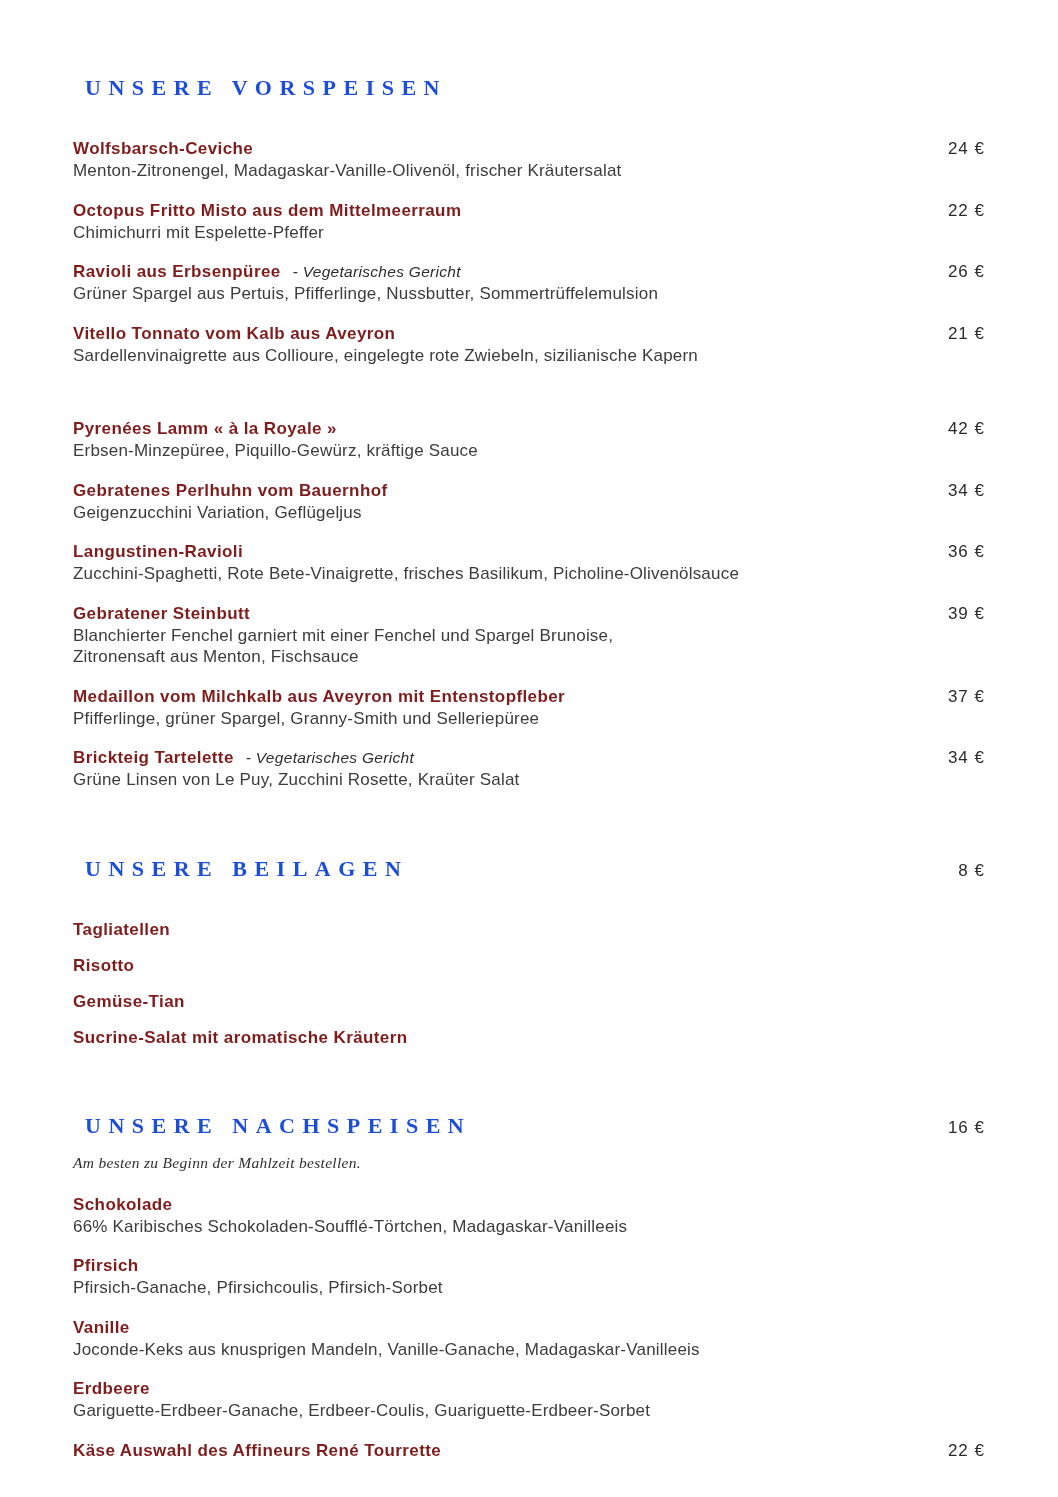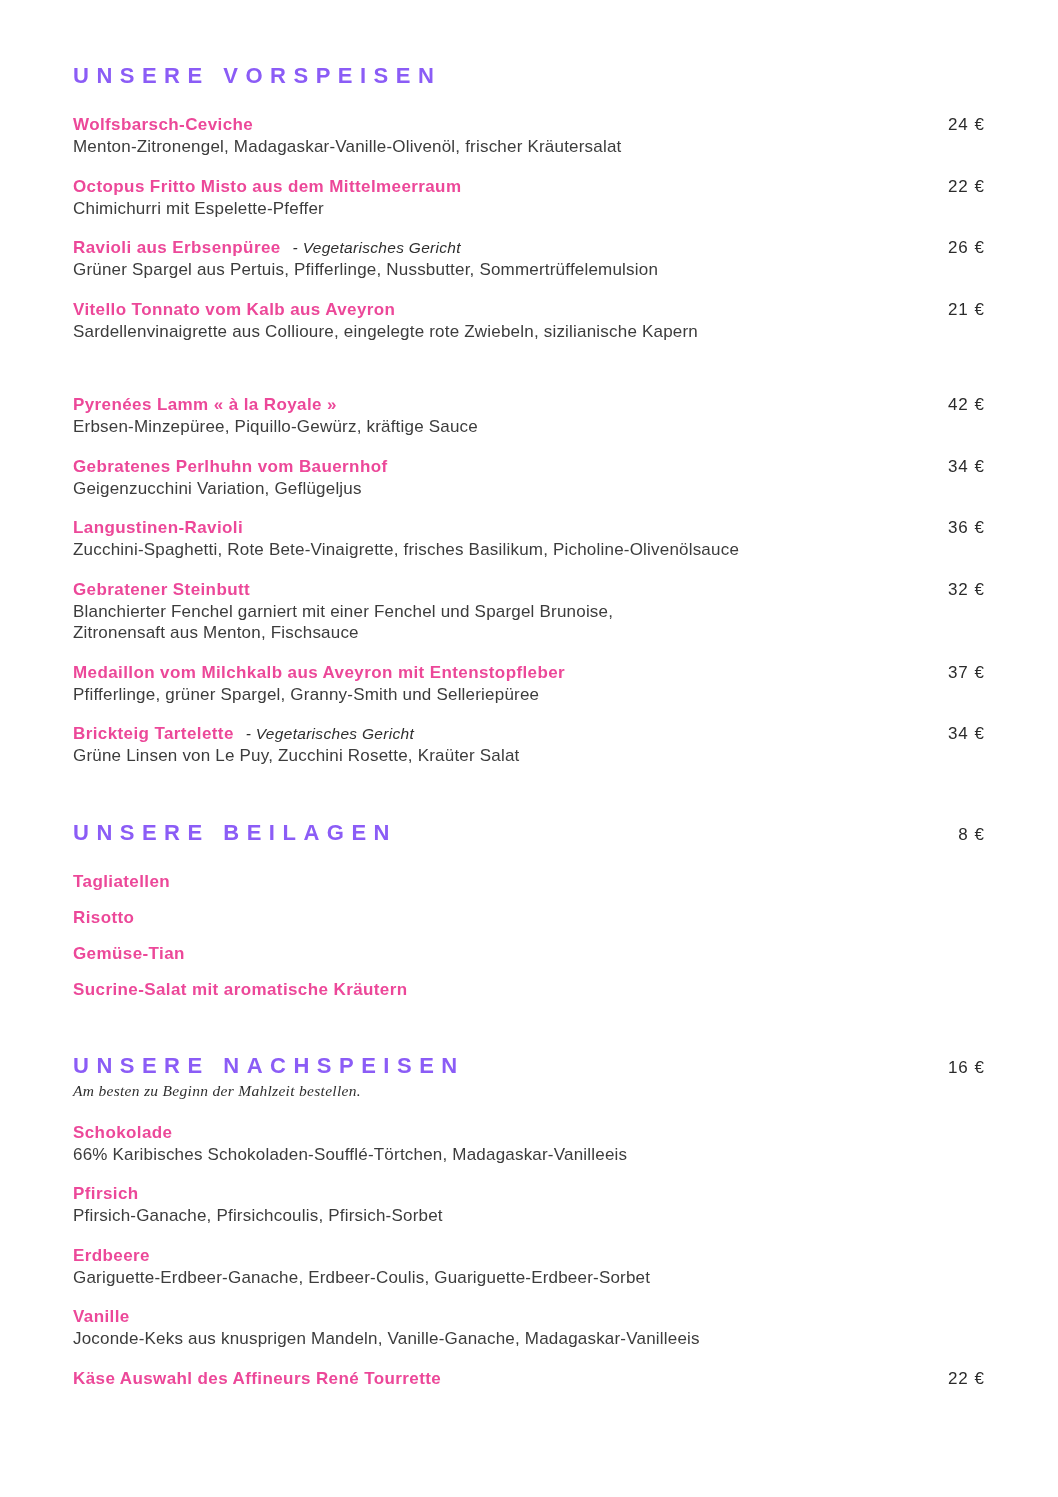--- a/index.html
+++ b/index.html
@@ -25,26 +25,27 @@
   .section { margin-top: 52px; }
   .section:first-child { margin-top: 0; }
 
   .section-header {
     display: flex;
     align-items: baseline;
     justify-content: space-between;
     margin-bottom: 24px;
   }
   .section-title {
-    margin: 0;
+    margin: 12px;
     font-size: 22px;
     line-height: 28px;
     font-weight: 700;
     letter-spacing: 7.5px;
-    color: #8b5cf6;
+    color: #1d4ed8;
+    font-family: Liberation Serif, serif;
   }
   .header-price {
     font-size: 17px;
     font-weight: 400;
     letter-spacing: 1px;
     color: #2b2b2b;
     white-space: nowrap;
   }
   .section-note {
     margin: -22px 0 22px 0;
@@ -58,21 +59,21 @@
   .menu-item.simple { margin-bottom: 15px; }
   .item-head {
     display: flex;
     align-items: baseline;
   }
   .item-name {
     font-weight: 700;
     font-size: 17px;
     line-height: 21px;
     letter-spacing: 0.4px;
-    color: #ec4899;
+    color: #7f1d1d;
   }
   .item-suffix {
     font-style: italic;
     font-weight: 400;
     font-size: 15.5px;
     letter-spacing: 0.3px;
     color: #2e2e2e;
     margin-left: 12px;
   }
   .item-price {
@@ -149,21 +150,21 @@
       <div class="menu-item">
         <div class="item-head">
           <span class="item-name">Langustinen-Ravioli</span>
           <span class="item-price">36 €</span>
         </div>
         <p class="item-desc">Zucchini-Spaghetti, Rote Bete-Vinaigrette, frisches Basilikum, Picholine-Olivenölsauce</p>
       </div>
       <div class="menu-item">
         <div class="item-head">
           <span class="item-name">Gebratener Steinbutt</span>
-          <span class="item-price">32 €</span>
+          <span class="item-price">39 €</span>
         </div>
         <p class="item-desc">Blanchierter Fenchel garniert mit einer Fenchel und Spargel Brunoise,
 Zitronensaft aus Menton, Fischsauce</p>
       </div>
       <div class="menu-item">
         <div class="item-head">
           <span class="item-name">Medaillon vom Milchkalb aus Aveyron mit Entenstopfleber</span>
           <span class="item-price">37 €</span>
         </div>
         <p class="item-desc">Pfifferlinge, grüner Spargel, Granny-Smith und Selleriepüree</p>
@@ -216,29 +217,29 @@
         <p class="item-desc">66% Karibisches Schokoladen-Soufflé-Törtchen, Madagaskar-Vanilleeis</p>
       </div>
       <div class="menu-item">
         <div class="item-head">
           <span class="item-name">Pfirsich</span>
         </div>
         <p class="item-desc">Pfirsich-Ganache, Pfirsichcoulis, Pfirsich-Sorbet</p>
       </div>
       <div class="menu-item">
         <div class="item-head">
+          <span class="item-name">Vanille</span>
+        </div>
+        <p class="item-desc">Joconde-Keks aus knusprigen Mandeln, Vanille-Ganache, Madagaskar-Vanilleeis</p>
+      </div>
+      <div class="menu-item">
+        <div class="item-head">
           <span class="item-name">Erdbeere</span>
         </div>
         <p class="item-desc">Gariguette-Erdbeer-Ganache, Erdbeer-Coulis, Guariguette-Erdbeer-Sorbet</p>
-      </div>
-      <div class="menu-item">
-        <div class="item-head">
-          <span class="item-name">Vanille</span>
-        </div>
-        <p class="item-desc">Joconde-Keks aus knusprigen Mandeln, Vanille-Ganache, Madagaskar-Vanilleeis</p>
       </div>
       <div class="menu-item">
         <div class="item-head">
           <span class="item-name">Käse Auswahl des Affineurs René Tourrette</span>
           <span class="item-price">22 €</span>
         </div>
       </div>
     </section>
   </div>
 

